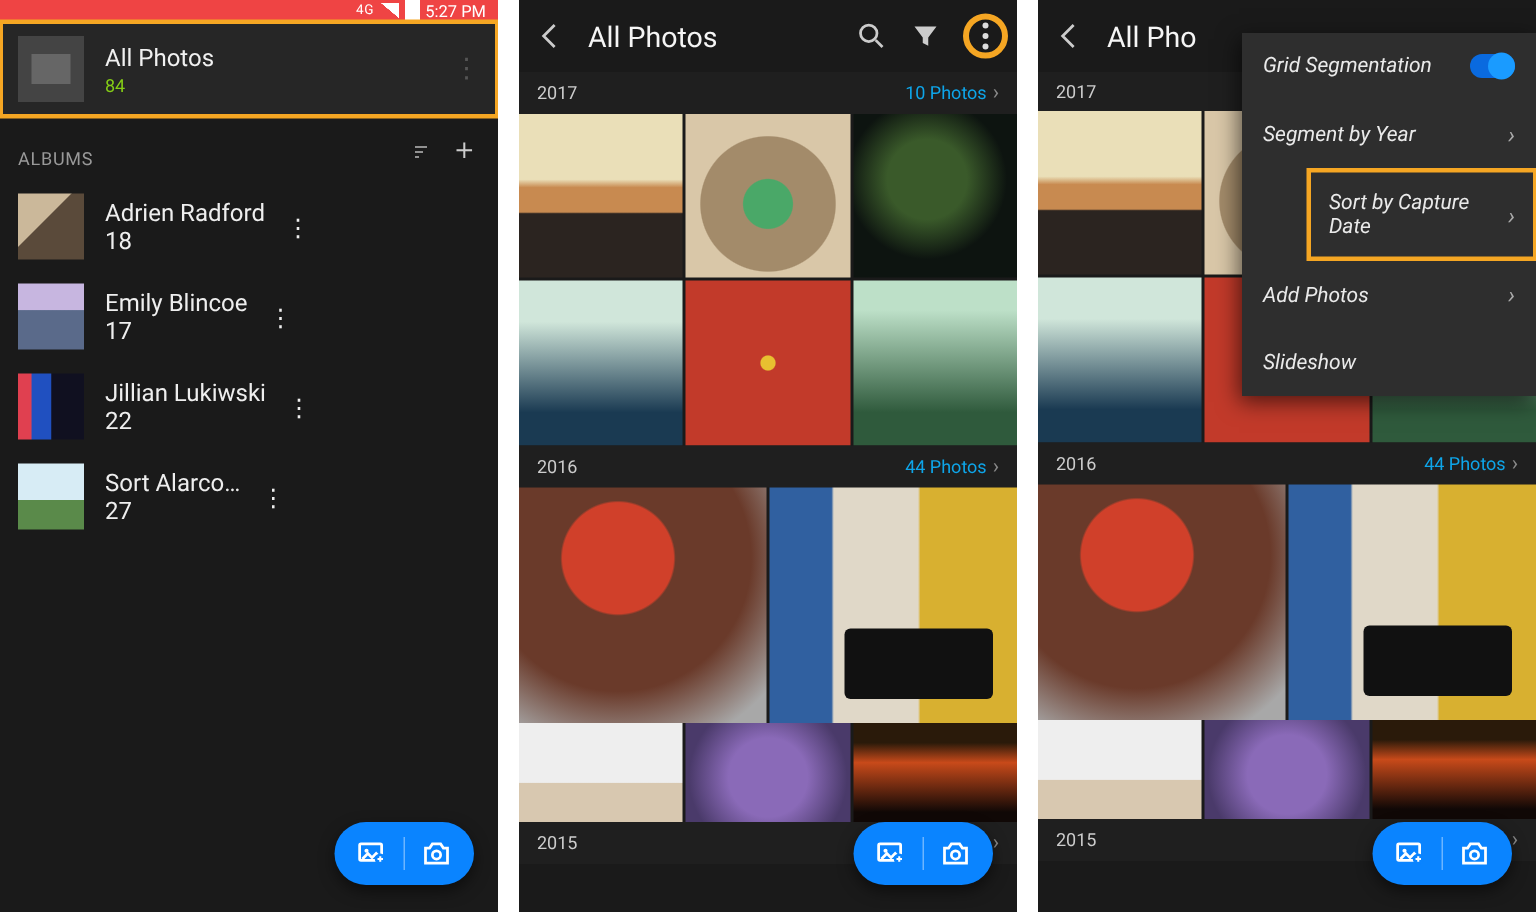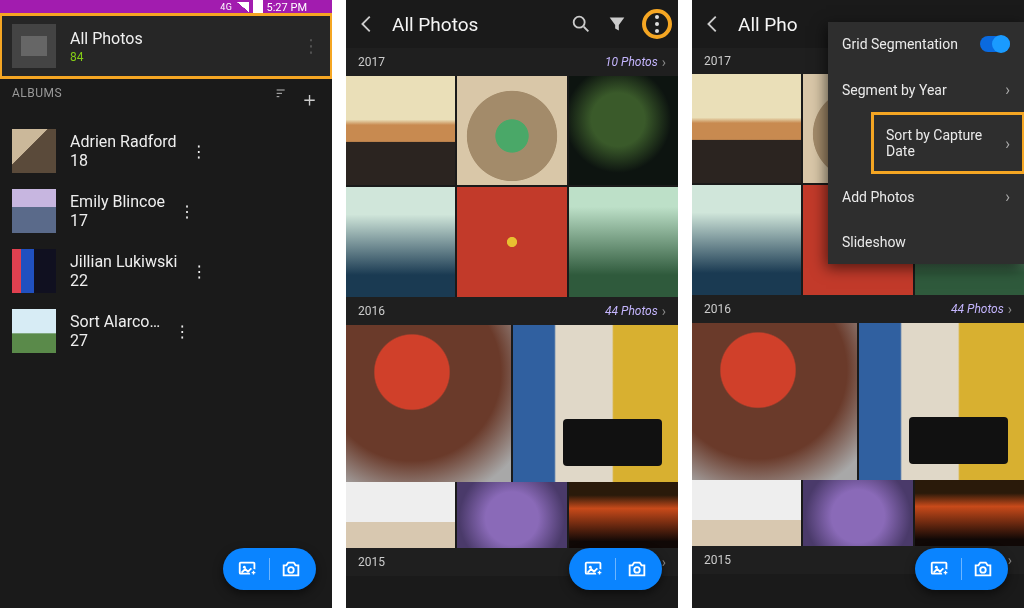--- a/index.html
+++ b/index.html
@@ -18,26 +18,26 @@
     background: #1a1a1a;
     color: #eee;
     position: relative;
     overflow: hidden;
     display: flex;
     flex-direction: column;
   }
   
   .statusbar {
     height: 14px;
-    background: #a21caf;
+    background: #ef4444;
     display: flex;
     justify-content: flex-end;
     align-items: center;
     gap: 4px;
-    padding: 0 25px;
+    padding: 0 8px;
     font-size: 11px;
     color: #fff;
   }
   .statusbar .net { font-size:9px; letter-spacing:.5px; }
   .sig-tri { width: 12px; height: 10px; background: linear-gradient(to top right, transparent 49%, #fff 50%); }
   .batt { width: 10px; height: 14px; border: 1px solid #fff; position: relative; background:#fff; }
   .batt::before { content:""; position:absolute; top:-3px; left:2px; width:4px; height:2px; background:#fff; }
   
   .titlebar {
     height: 48px;
@@ -65,21 +65,21 @@
     width: 44px; height: 44px;
     background: #444;
     display:flex; align-items:center; justify-content:center;
   }
   .thumb .ph { width:26px; height:20px; background:#666; }
   .row .labels { flex:1; }
   .row .primary { font-size:16px; color:#f0f0f0; }
   .row .secondary { font-size:12px; color:#84cc16; margin-top:2px; }
   .row .kebab { color:#555; font-size:18px; line-height:6px; }
   .section-head {
-    display:flex; align-items:flex-start;
+    display:flex; align-items:flex-end;
     padding: 8px 12px;
     font-size:12px; color:#999; letter-spacing:.5px;
   }
   .section-head .spacer { flex:1; }
   .album-row {
     display:flex; align-items:center;
     padding: 8px 12px; gap:14px;
   }
   .album-thumb { width:44px; height:44px; background:#555; }
   .t1 { background: linear-gradient(135deg,#cbb89a 40%,#5a4a3a 41%); }
@@ -99,21 +99,21 @@
   .fab .divider { width:1px; height:22px; background:rgba(255,255,255,.4); }
   .fab svg { width:22px; height:22px; fill:#fff; }
   
   .seg-head {
     display:flex; align-items:center;
     padding: 6px 12px;
     font-size:12px; color:#ccc;
     background:#1f1f1f;
   }
   .seg-head .spacer { flex:1; }
-  .seg-head .count { color:#c4b5fd; margin-right:4px; font-size:12px;font-style:italic;}
+  .seg-head .count { color:#0ea5e9; margin-right:4px; font-size:12px;}
   .chev { color:#888; font-size:14px; }
   .grid3 { display:grid; grid-template-columns:1fr 1fr 1fr; gap:2px; }
   .grid3 div { aspect-ratio:1/1; }
   .p-jump { background: linear-gradient(180deg,#eadfb8 40%,#c88a50 45% 60%,#2b2420 61%); }
   .p-tv   { background: radial-gradient(circle at 50% 55%,#4aa868 0 20%,#a38b6a 21% 55%,#d9c7a8 56%); }
   .p-food { background: radial-gradient(circle at 45% 40%,#3a5a2a 0 30%,#0d1410 60%); }
   .p-teal { background: linear-gradient(180deg,#d0e6da 25%,#1a3a52 80%); }
   .p-red  { background: radial-gradient(circle at 50% 50%,#e8c030 0 6%,#c23a2a 7%); }
   .p-green{ background: linear-gradient(180deg,#bde0c8 18%,#2f5a3c 80%); }
   .grid2 { display:grid; grid-template-columns:1fr 1fr; gap:2px; }
@@ -142,20 +142,21 @@
     width: 196px;
     background:#2e2e2e;
     box-shadow:-2px 4px 14px rgba(0,0,0,.6);
     z-index:5;
   }
   .menu-item {
     display:flex; align-items:center;
     padding: 14px 14px;
     font-size:14px; color:#eaeaea;
     position:relative;
+    font-style:italic;
   }
   .menu-item .spacer{flex:1;}
   .menu-item.highlight{ outline:3px solid #f5a623; outline-offset:-2px;margin-left:44px; }
   .toggle {
     width:30px;height:16px;border-radius:999px;background:#0a6adf;
     position:relative;
   }
   .toggle::after{content:"";position:absolute;right:0;top:-1px;width:18px;height:18px;border-radius:50%;background:#1a9bff;}
   .mchev{font-size:16px;color:#aaa;}
   .truncated{ white-space:nowrap; overflow:hidden; text-overflow:clip; max-width:110px;}

